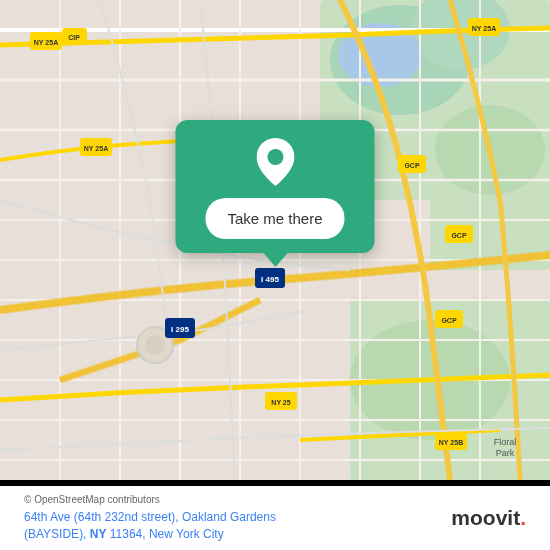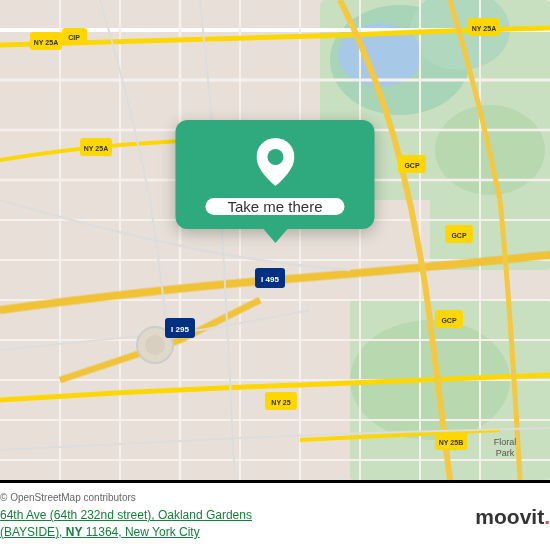--- a/index.html
+++ b/index.html
@@ -54,21 +54,21 @@
       width: 38px;
       height: 48px;
       margin-bottom: 8px;
     }
 
     .popup-button {
       background: white;
       color: #333;
       border: none;
       border-radius: 20px;
-      padding: 0 22px;
+      padding: 12px 22px;
       font-size: 15px;
       font-weight: 500;
       cursor: pointer;
       white-space: nowrap;
       margin-top: 4px;
     }
 
     .popup-tail {
       width: 0;
       height: 0;
@@ -80,39 +80,38 @@
     
     .bottom-bar {
       position: absolute;
       bottom: 0;
       left: 0;
       right: 0;
       height: 70px;
       background: white;
       display: flex;
       align-items: center;
-      padding: 0 0;
-      border-top: 3px solid #000000;
+      padding: 0 24px;
+      border-top: 6px solid #000000;
     }
 
     .bottom-left {
       flex: 1;
     }
 
     .osm-credit {
       font-size: 10px;
       color: #666;
       margin-bottom: 4px;
     }
 
     .address-text {
       font-size: 12px;
-      color: #15803d;
+      color: #3b82f6;
       line-height: 1.4;
-      text-decoration: underline;
     }
 
     .moovit-logo {
       display: flex;
       align-items: center;
       margin-left: 10px;
     }
 
     .moovit-text {
       font-size: 21px;

